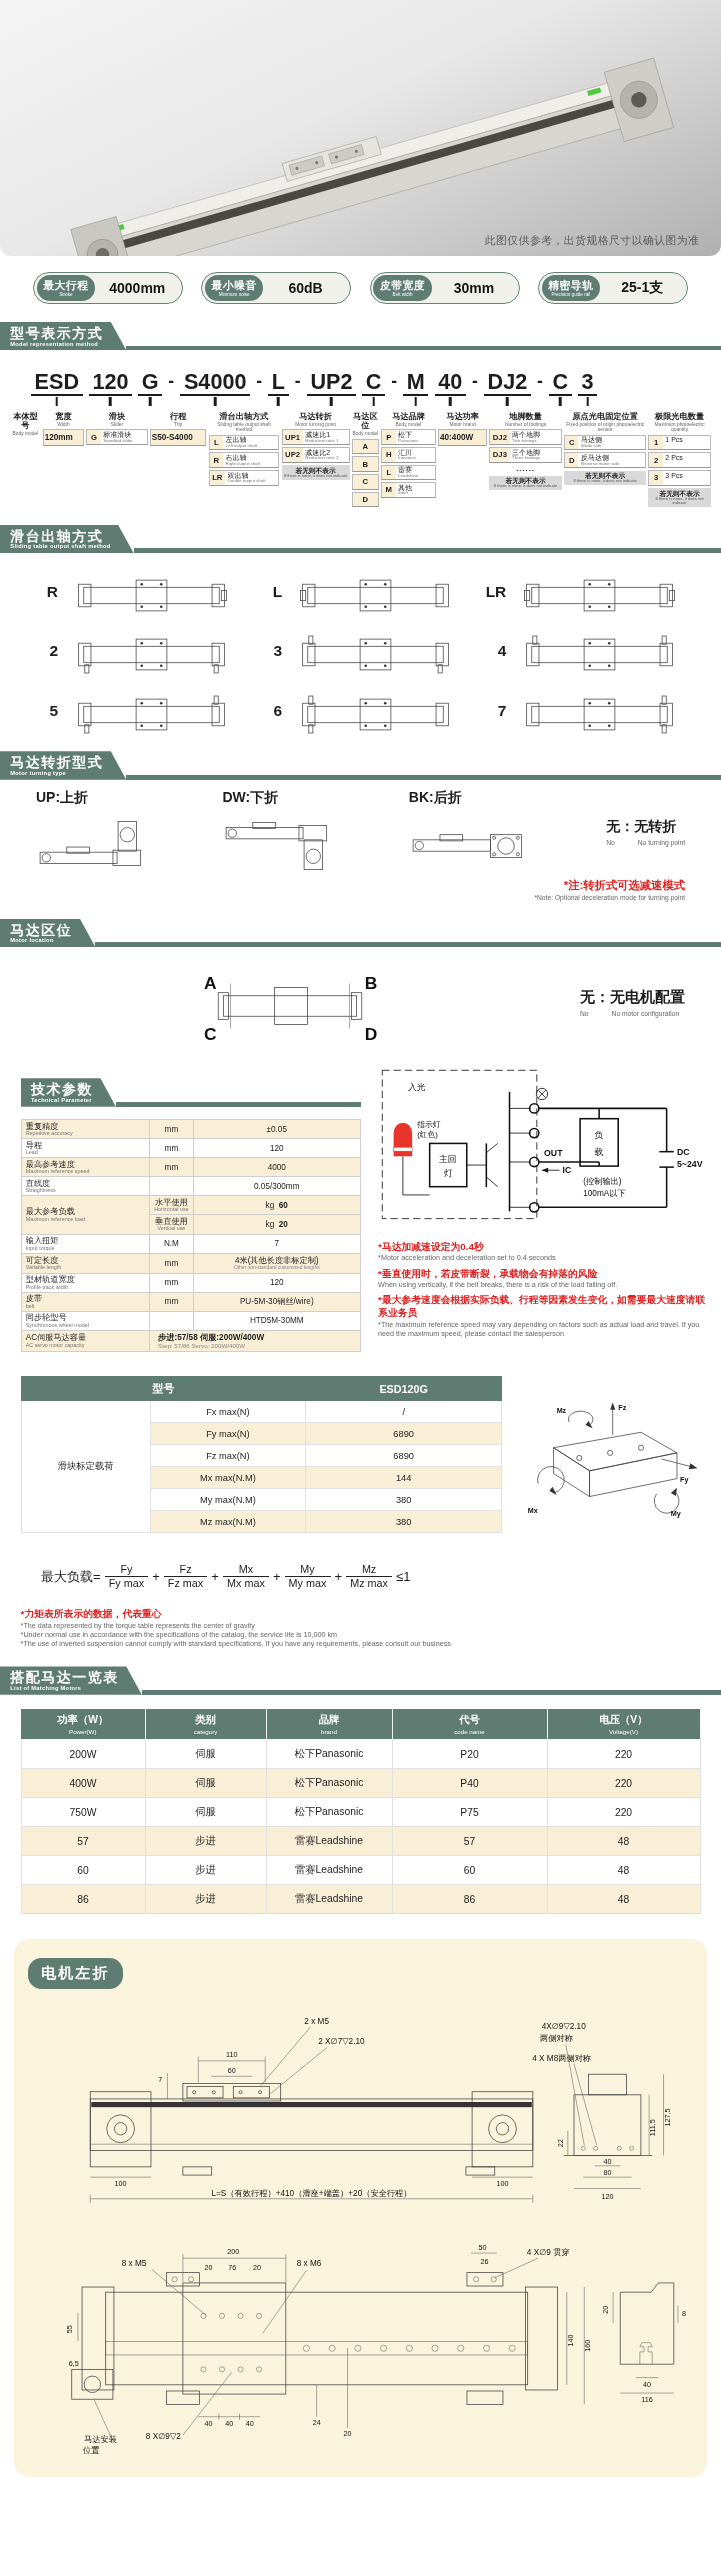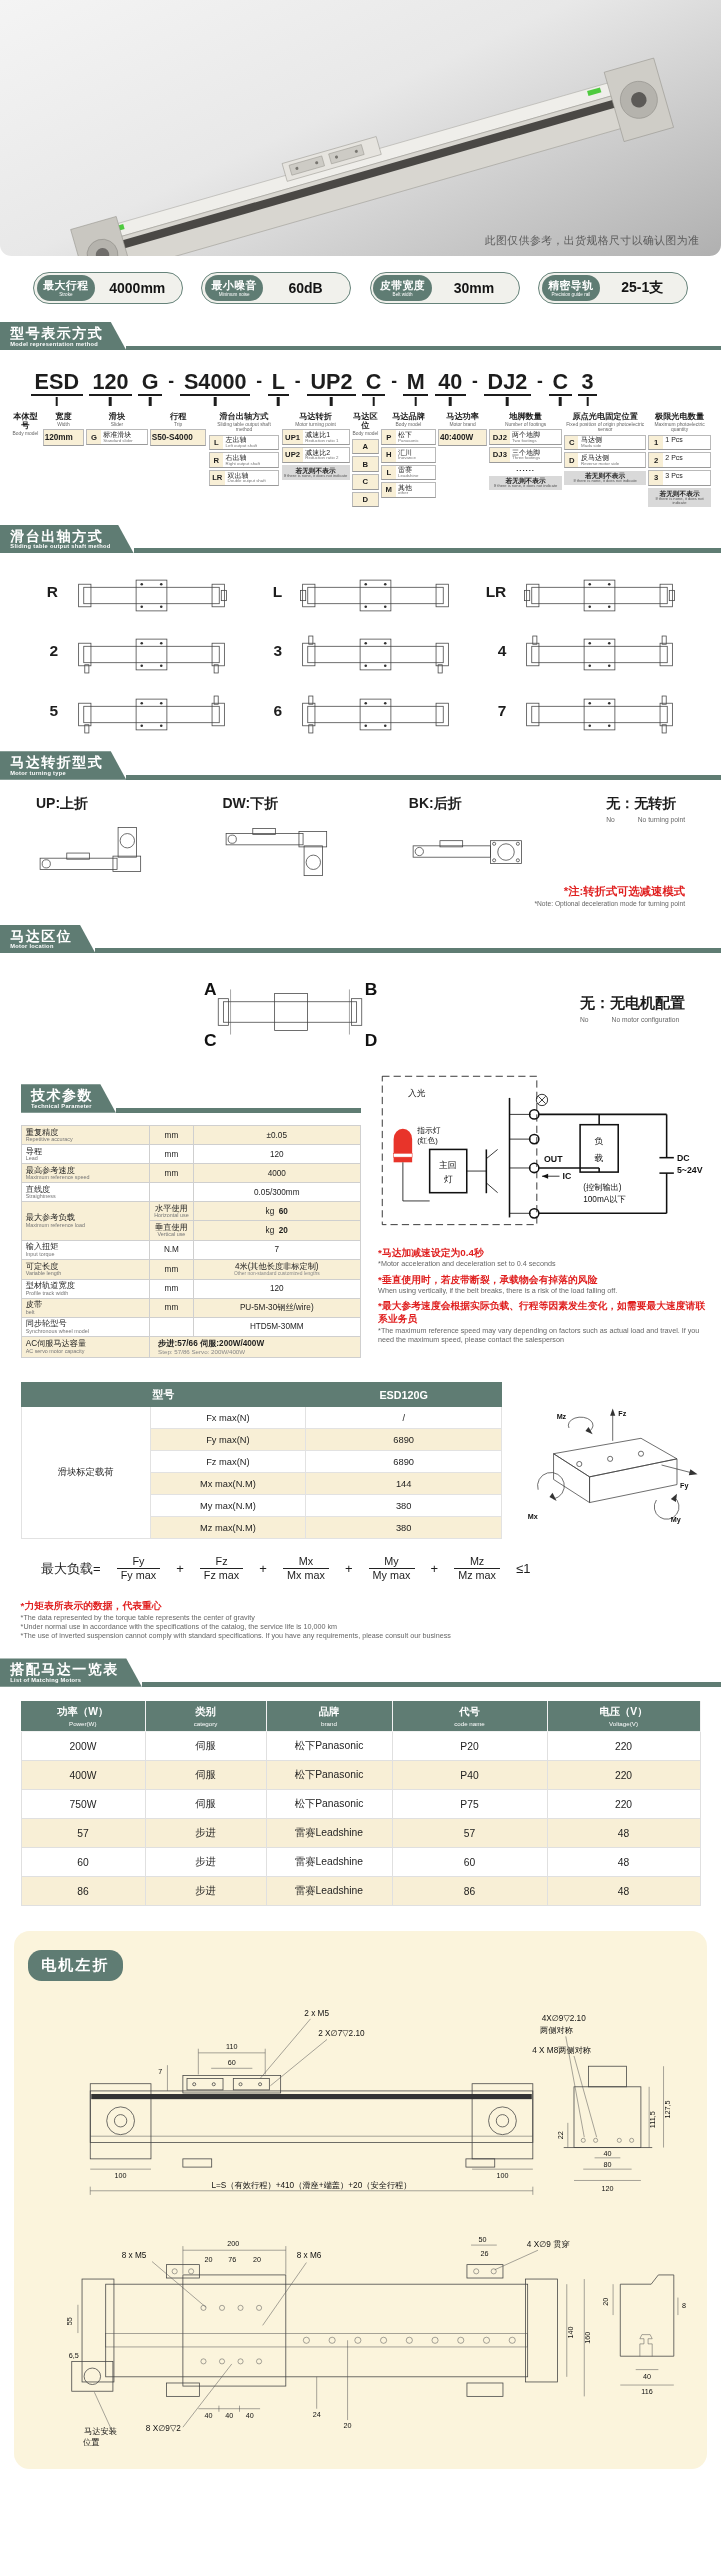--- a/index.html
+++ b/index.html
@@ -32,21 +32,21 @@
 .cd .z{font-size:7px;line-height:1.1}
 .cd .e{font-size:4.4px;color:#777;line-height:1}
 .cplain{background:var(--cream);border:0.5px solid #b9b9b9;border-bottom:1px solid #9a9a9a;margin-top:2.1px;font-size:8.2px;font-weight:bold;padding:2.6px 1px;text-align:left}
 .cnone{background:#d9d9d9;margin-top:2.6px;padding:1.5px 1.5px;text-align:center}
 .cnone .z{font-size:6.7px;font-weight:bold;line-height:1.1}
 .cnone .e{font-size:4.1px;color:#555;line-height:1.05}
 .cdots{font-size:7.7px;font-weight:bold;letter-spacing:1px;margin-top:1.5px}
 .shaftgrid{display:grid;grid-template-columns:1fr 1fr 1fr;gap:13.4px 17.5px;margin:15.5px 33px 0}
 .shaftcell{display:flex;align-items:center;gap:5.2px}
 .shlabel{font-size:15.5px;font-weight:bold;min-width:25px;text-align:right}
-.turnrow{display:flex;justify-content:space-between;margin:15px 36px 0;align-items:flex-start}
+.turnrow{display:flex;justify-content:space-between;margin:9px 36px 0;align-items:center}
 .tlabel{font-size:14px;font-weight:bold}
 .tsub{display:flex;gap:23px;color:#666;font-size:6.7px;margin-top:3.1px}
 .rednote{color:var(--red);font-weight:bold;font-size:11.3px;text-align:right;margin:2.1px 36px 0}
 .rednote-en{color:#666;font-size:6.7px;font-weight:normal;text-align:right;margin:1px 36px 0}
 .locrow{display:flex;align-items:center;gap:36px;margin:11.3px 36px 0}
 .locnone .l1{font-size:15px;font-weight:bold}
 .twocol{display:flex;gap:17.5px;margin:13.4px 20.6px 0;align-items:flex-start}
 .tcol-l{width:340px}.tcol-r{flex:1}
 table{border-collapse:collapse}
 .tech{width:340px;margin-top:12.4px}
@@ -59,21 +59,21 @@
 tr.cr td{background:var(--cream)}
 .wnotes{margin-top:8.2px}
 .wn-z{color:var(--red);font-weight:bold;font-size:9.8px;margin-top:4.6px}
 .wn-e{color:#666;font-size:7.2px;margin-top:0.5px;line-height:1.2}
 .loadsec{display:flex;gap:5.2px;margin:24px 20.6px 0;align-items:center}
 .loadtb{width:489px}
 .loadtb th{background:var(--sage);color:#fff;font-size:10.8px;font-weight:bold;height:24px;border:0.5px solid var(--sage)}
 .loadtb td{border:0.5px solid #e2e2e2;height:22px;text-align:center;font-size:9.3px}
 .lt-label{font-size:9.8px;width:129px;background:#fff}
 td.crc{background:var(--cream)}
-.formula{display:flex;align-items:center;gap:16px;margin:16px 0 0 41px;font-size:13px}
+.formula{display:flex;align-items:center;gap:4px;margin:30px 0 0 41px;font-size:13px}
 .fprefix{font-size:13px}
 .frac{display:inline-flex;flex-direction:column;align-items:center;font-size:10.8px;line-height:1.2}
 .frac .fd{border-top:1px solid #222;padding:0 4.1px}
 .frac .fn{padding:0 4.1px}
 .fsuffix{font-size:13px}
 .motors{width:680px;margin:14.4px auto 0}
 .motors th{background:var(--sage);color:#fff;padding:4.1px 2.1px;border-right:1px solid #f2f2f2;border-bottom:1px solid #f2f2f2}
 .motors .mhz{font-size:10.3px;font-weight:bold}
 .motors .mhe{font-size:6.2px;font-weight:normal;margin-top:1px}
 .motors td{border:0.5px solid #e0e0e0;text-align:center;font-size:10.3px;height:29px}
@@ -704,21 +704,21 @@
             </td>
             <td class="tt-unit"></td>
             <td class="tt-val">HTD5M-30MM</td>
           </tr>
       <tr class="cr">
             <td class="tt-name">
               <div class="tname-z">AC伺服马达容量</div>
               <div class="tname-e">AC servo motor capacity</div>
             </td>
             <td colspan="2" class="tt-val" style="text-align:left;padding-left:8.2px">
-              <div style="font-weight:bold">步进:57/66 伺服:200W/400W</div>
+              <div style="font-weight:bold">步进:57/58 伺服:200W/400W</div>
               <div class="tval-en" style="font-size:6.2px">Step: 57/86 Servo: 200W/400W</div>
             </td>
           </tr>
     </tbody>
       </table>
   </div>
   <div class="tcol-r">
     <svg width="330" height="170" viewBox="0 0 640 330" class="wire">
       <rect x="8" y="18" width="300" height="288" class="sthin" stroke-dasharray="14 8"></rect>
       <text x="58" y="56">入光</text>

